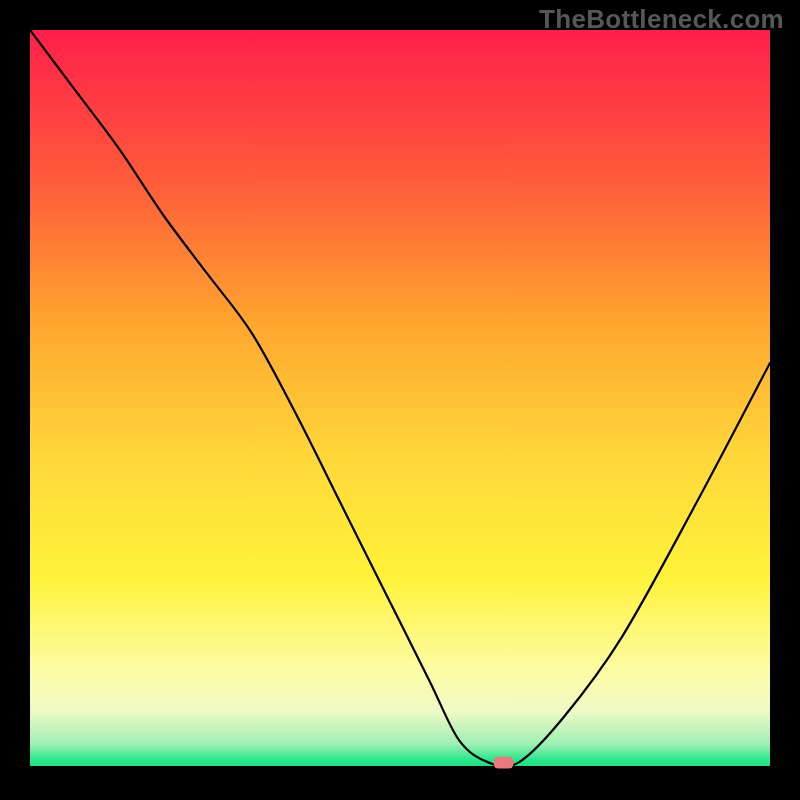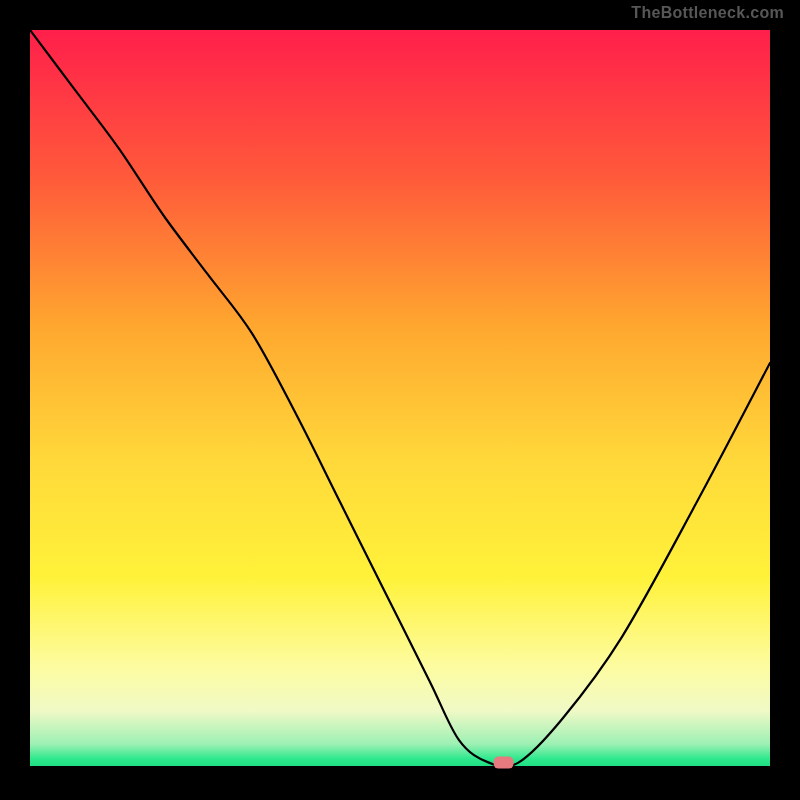--- a/index.html
+++ b/index.html
@@ -15,21 +15,21 @@
     position: relative;
     width: 800px;
     height: 800px;
     background: #000000;
   }
   .watermark {
     position: absolute;
     top: 4px;
     right: 16px;
     color: #575757;
-    font-size: 16px;
+    font-size: 26px;
     font-weight: 600;
     letter-spacing: 0.3px;
     z-index: 5;
   }
   .plot-wrap {
     position: absolute;
     left: 30px;
     top: 30px;
     width: 740px;
     height: 740px;

